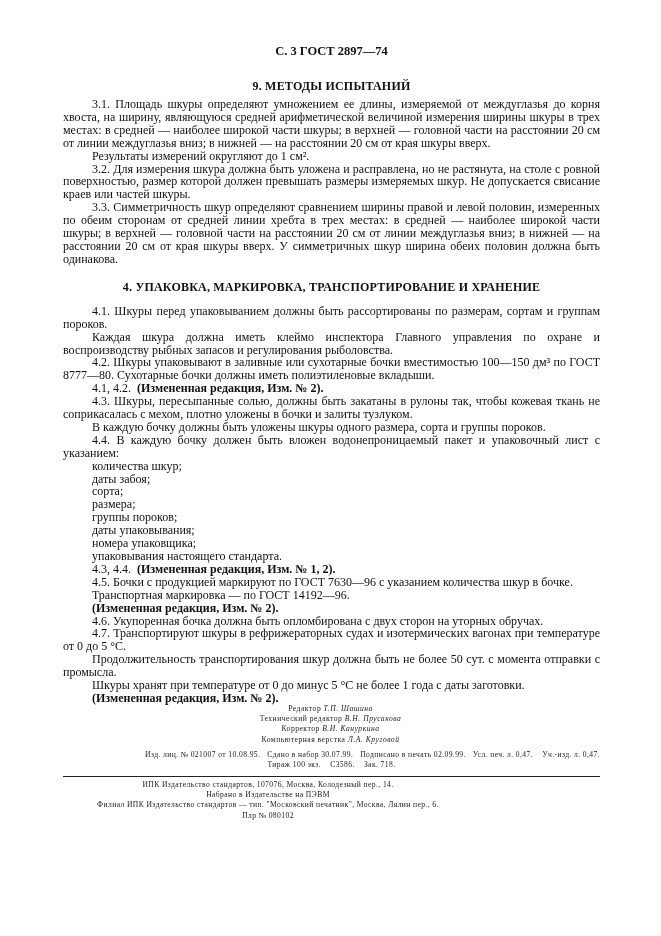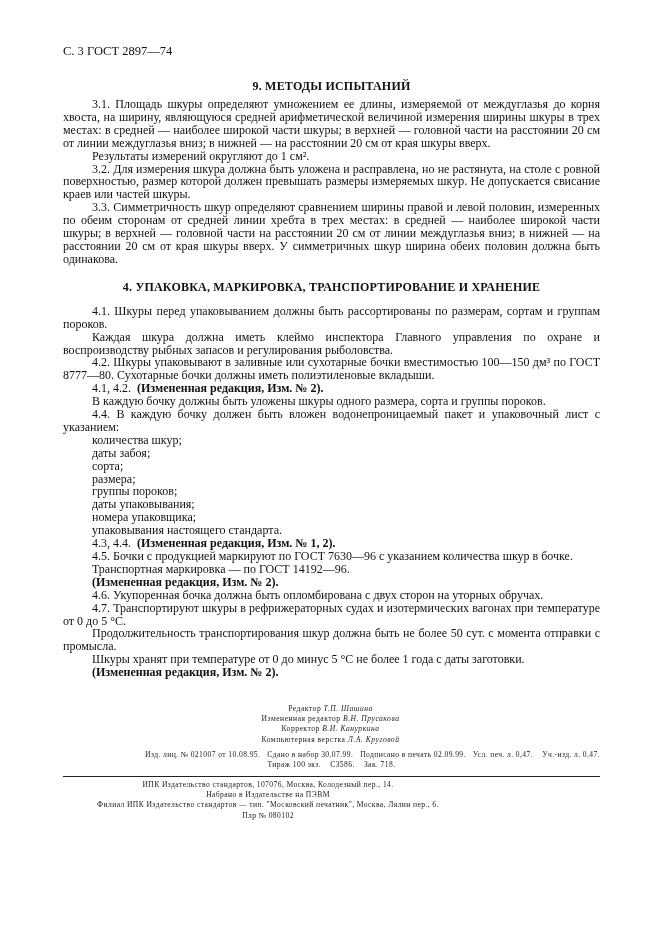--- a/index.html
+++ b/index.html
@@ -1,19 +1,19 @@
 <!DOCTYPE html>
 <html><head>
 <meta charset="utf-8">
 <style>
   html, body { margin: 0; padding: 0; background: #ffffff; }
   body { width: 661px; height: 936px; position: relative; overflow: hidden;
          font-family: "Liberation Serif", "DejaVu Serif", serif; color: #111; }
   .page { position: absolute; left: 63px; top: 44px; width: 537px; }
-  .running-head { font-weight: normal; font-size: 12.5px; line-height: 14px; margin: 0; }
+  .running-head { font-weight: bold; font-size: 12.5px; line-height: 14px; margin: 0; text-align: center; }
   h2 { font-size: 12px; font-weight: bold; text-align: center; margin: 0; line-height: 14px; letter-spacing: 0.2px; }
   h2.s3 { margin-top: 21px; margin-bottom: 5px; }
   h2.s4 { margin-top: 14px; margin-bottom: 11px; }
   p { margin: 0; font-size: 12px; line-height: 12.9px; text-align: justify; text-indent: 29px; }
   p.list { text-indent: 0; padding-left: 29px; text-align: left; }
   .b { font-weight: bold; }
   .colophon { position: absolute; left: 0; width: 661px; top: 704px; text-align: center;
               font-family: "Liberation Serif", serif; font-size: 7.6px; line-height: 10.2px; letter-spacing: 0.5px; color: #222; }
   .colophon i { font-style: italic; }
   .impr { position: absolute; left: 63px; width: 537px; top: 750px; font-size: 7.6px; line-height: 10.4px;
@@ -33,20 +33,21 @@
   <p>3.1. Площадь шкуры определяют умножением ее длины, измеряемой от междуглазья до корня хвоста, на ширину, являющуюся средней арифметической величиной измерения ширины шкуры в трех местах: в средней — наиболее широкой части шкуры; в верхней — головной части на расстоянии 20 см от линии междуглазья вниз; в нижней — на расстоянии 20 см от края шкуры вверх.</p>
   <p>Результаты измерений округляют до 1 см².</p>
   <p>3.2. Для измерения шкура должна быть уложена и расправлена, но не растянута, на столе с ровной поверхностью, размер которой должен превышать размеры измеряемых шкур. Не допускается свисание краев или частей шкуры.</p>
   <p>3.3. Симметричность шкур определяют сравнением ширины правой и левой половин, измеренных по обеим сторонам от средней линии хребта в трех местах: в средней — наиболее широкой части шкуры; в верхней — головной части на расстоянии 20 см от линии междуглазья вниз; в нижней — на расстоянии 20 см от края шкуры вверх. У симметричных шкур ширина обеих половин должна быть одинакова.</p>
 
   <h2 class="s4">4. УПАКОВКА, МАРКИРОВКА, ТРАНСПОРТИРОВАНИЕ И ХРАНЕНИЕ</h2>
   <p>4.1. Шкуры перед упаковыванием должны быть рассортированы по размерам, сортам и группам пороков.</p>
   <p>Каждая шкура должна иметь клеймо инспектора Главного управления по охране и воспроизводству рыбных запасов и регулирования рыболовства.</p>
   <p>4.2. Шкуры упаковывают в заливные или сухотарные бочки вместимостью 100—150 дм³ по ГОСТ 8777—80. Сухотарные бочки должны иметь полиэтиленовые вкладыши.</p>
   <p><span>4.1, 4.2.</span>&nbsp; <span class="b">(Измененная редакция, Изм. № 2).</span></p>
+  <p>4.3. Шкуры, пересыпанные солью, должны быть закатаны в рулоны так, чтобы кожевая ткань не соприкасалась с мехом, плотно уложены в бочки и залиты тузлуком.</p>
   <p>В каждую бочку должны быть уложены шкуры одного размера, сорта и группы пороков.</p>
   <p>4.4. В каждую бочку должен быть вложен водонепроницаемый пакет и упаковочный лист с указанием:</p>
   <p class="list">количества шкур;</p>
   <p class="list">даты забоя;</p>
   <p class="list">сорта;</p>
   <p class="list">размера;</p>
   <p class="list">группы пороков;</p>
   <p class="list">даты упаковывания;</p>
   <p class="list">номера упаковщика;</p>
   <p class="list">упаковывания настоящего стандарта.</p>
@@ -56,21 +57,21 @@
   <p class="list b">(Измененная редакция, Изм. № 2).</p>
   <p>4.6. Укупоренная бочка должна быть опломбирована с двух сторон на уторных обручах.</p>
   <p>4.7. Транспортируют шкуры в рефрижераторных судах и изотермических вагонах при температуре от 0 до 5 °С.</p>
   <p>Продолжительность транспортирования шкур должна быть не более 50 сут. с момента отправки с промысла.</p>
   <p>Шкуры хранят при температуре от 0 до минус 5 °С не более 1 года с даты заготовки.</p>
   <p class="b">(Измененная редакция, Изм. № 2).</p>
 </div>
 
 <div class="colophon">
   <div><span>Редактор</span> <i>Т.П. Шашина</i></div>
-  <div><span>Измененная редактор</span> <i>В.Н. Прусакова</i></div>
+  <div><span>Технический редактор</span> <i>В.Н. Прусакова</i></div>
   <div><span>Корректор</span> <i>В.И. Кануркина</i></div>
   <div><span>Компьютерная верстка</span> <i>Л.А. Круговой</i></div>
 </div>
 
 <div class="impr">
   <div style="white-space:pre;">Изд. лиц. № 021007 от 10.08.95.   Сдано в набор 30.07.99.   Подписано в печать 02.09.99.   Усл. печ. л. 0,47.    Уч.-изд. л. 0,47.</div>
   <div class="c" style="white-space:pre;">Тираж 100 экз.    С3586.    Зак. 718.</div>
 </div>
 
 <div class="rule"></div>

